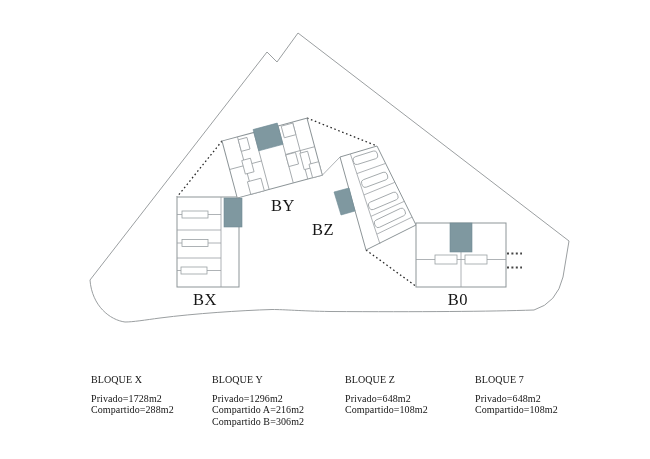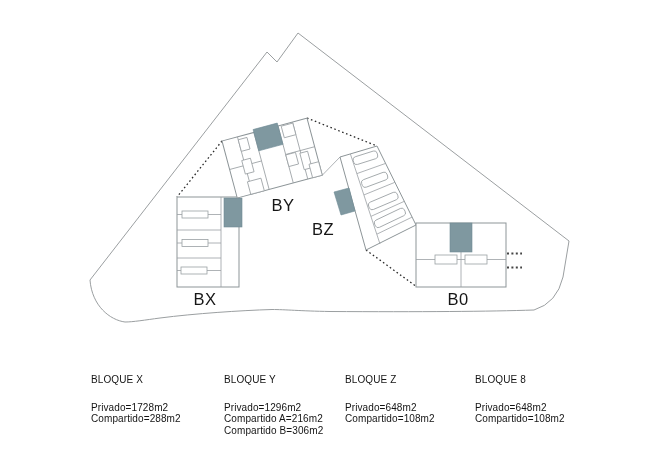--- a/index.html
+++ b/index.html
@@ -1,30 +1,30 @@
 <!DOCTYPE html>
 <html><head>
 <meta charset="utf-8">
 <style>
   html,body{margin:0;padding:0;background:#fff;}
   .canvas{
     position:relative;width:650px;height:459px;background:#ffffff;
-    font-family:Liberation Sans, sans-serif;overflow:hidden;
+    font-family:Liberation Serif, serif;overflow:hidden;
   }
   svg{position:absolute;top:0;left:0;}
   .site{fill:none;stroke:#9b9fa1;stroke-width:1;}
   .bld{fill:#ffffff;stroke:#8d9598;stroke-width:1;}
   .inl{stroke:#9aa0a3;stroke-width:0.8;fill:none;}
   .pill{fill:#ffffff;stroke:#9aa0a3;stroke-width:0.8;}
   .core{stroke:#6f8b95;stroke-width:0.6;}
   .dash{stroke:#2a2a2a;stroke-width:1.3;stroke-dasharray:1.6 2.6;fill:none;}
   .dash2{stroke:#444;stroke-width:2;stroke-dasharray:2 2.4;fill:none;}
   .planlabel{font-size:16.5px;fill:#161616;text-anchor:middle;letter-spacing:0.5px;}
   .legend-col{position:absolute;top:374px;font-size:10px;line-height:11.7px;color:#141414;letter-spacing:0.1px;white-space:nowrap;}
-  .lg-title{margin-bottom:16px;}
+  .lg-title{margin-bottom:7px;}
 </style>
 </head>
 <body>
 
 <div class="canvas">
   <svg width="650" height="459" viewBox="0 0 650 459">
 
     <g>
       <path class="site" d="M 90 280 L 267 52 L 277 62 L 298 33 L 569 241 L 563 277
            Q 557 303 534 310
@@ -124,29 +124,29 @@
     <text class="planlabel" x="323" y="235">BZ</text>
     <text class="planlabel" x="205" y="305">BX</text>
     <text class="planlabel" x="458" y="305">B0</text>
   </svg>
 
   <div class="legend-col" style="left:91px">
     <div class="lg-title">BLOQUE X</div>
     <div class="lg-line">Privado=1728m2</div>
     <div class="lg-line">Compartido=288m2</div>
   </div>
-  <div class="legend-col" style="left:224px">
+  <div class="legend-col" style="left:212px">
     <div class="lg-title">BLOQUE Y</div>
     <div class="lg-line">Privado=1296m2</div>
     <div class="lg-line">Compartido A=216m2</div>
     <div class="lg-line">Compartido B=306m2</div>
   </div>
   <div class="legend-col" style="left:345px">
     <div class="lg-title">BLOQUE Z</div>
     <div class="lg-line">Privado=648m2</div>
     <div class="lg-line">Compartido=108m2</div>
   </div>
   <div class="legend-col" style="left:475px">
-    <div class="lg-title">BLOQUE 8</div>
+    <div class="lg-title">BLOQUE 7</div>
     <div class="lg-line">Privado=648m2</div>
     <div class="lg-line">Compartido=108m2</div>
   </div>
 </div>
 
 </body></html>

